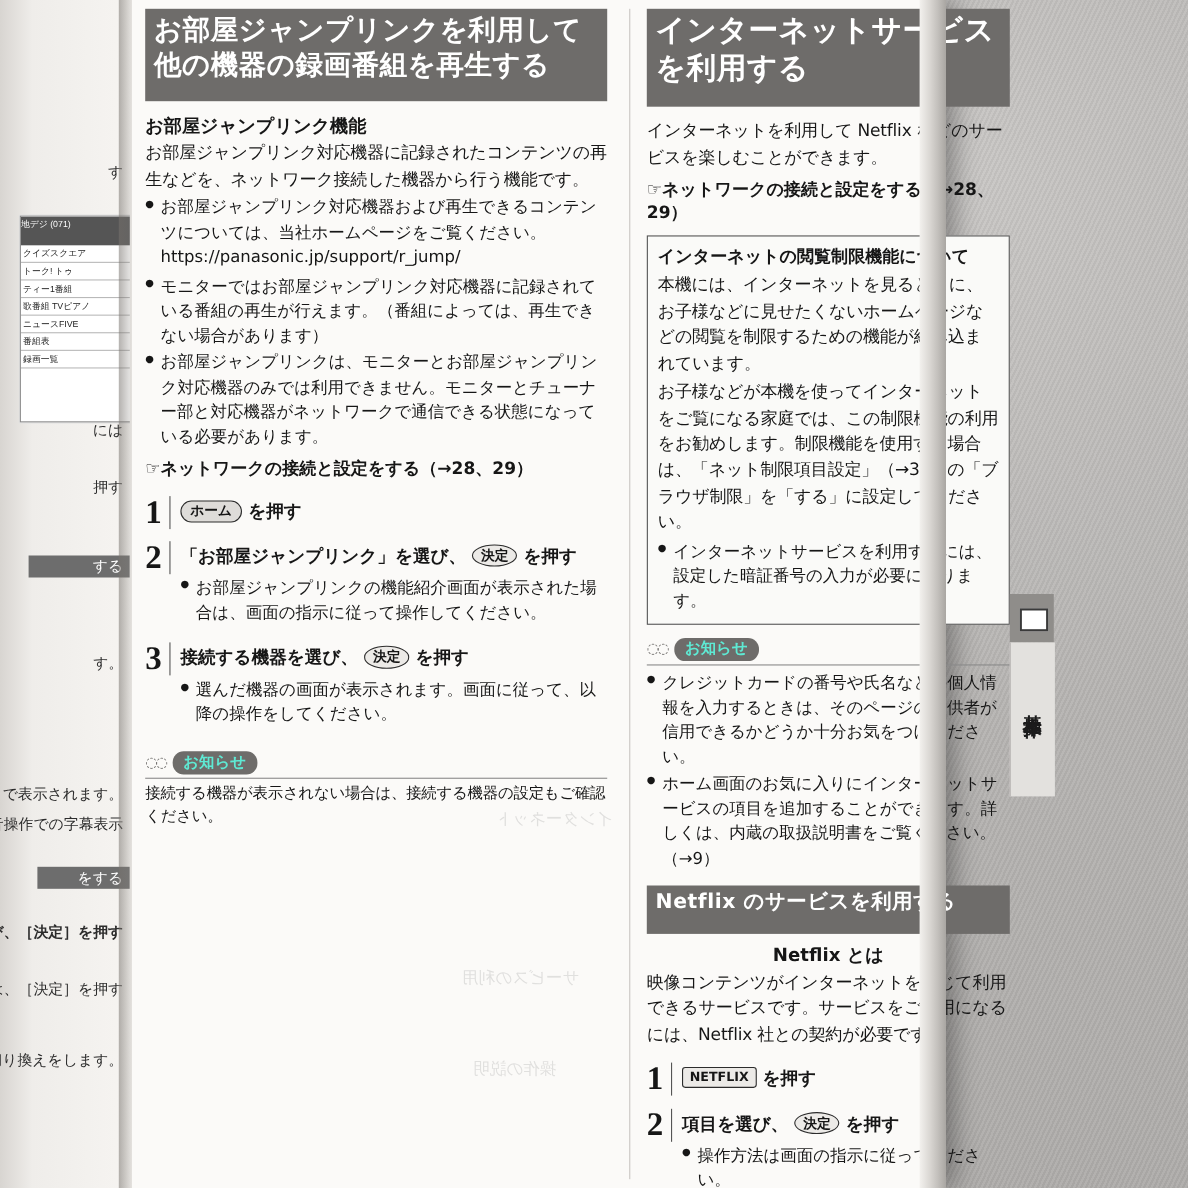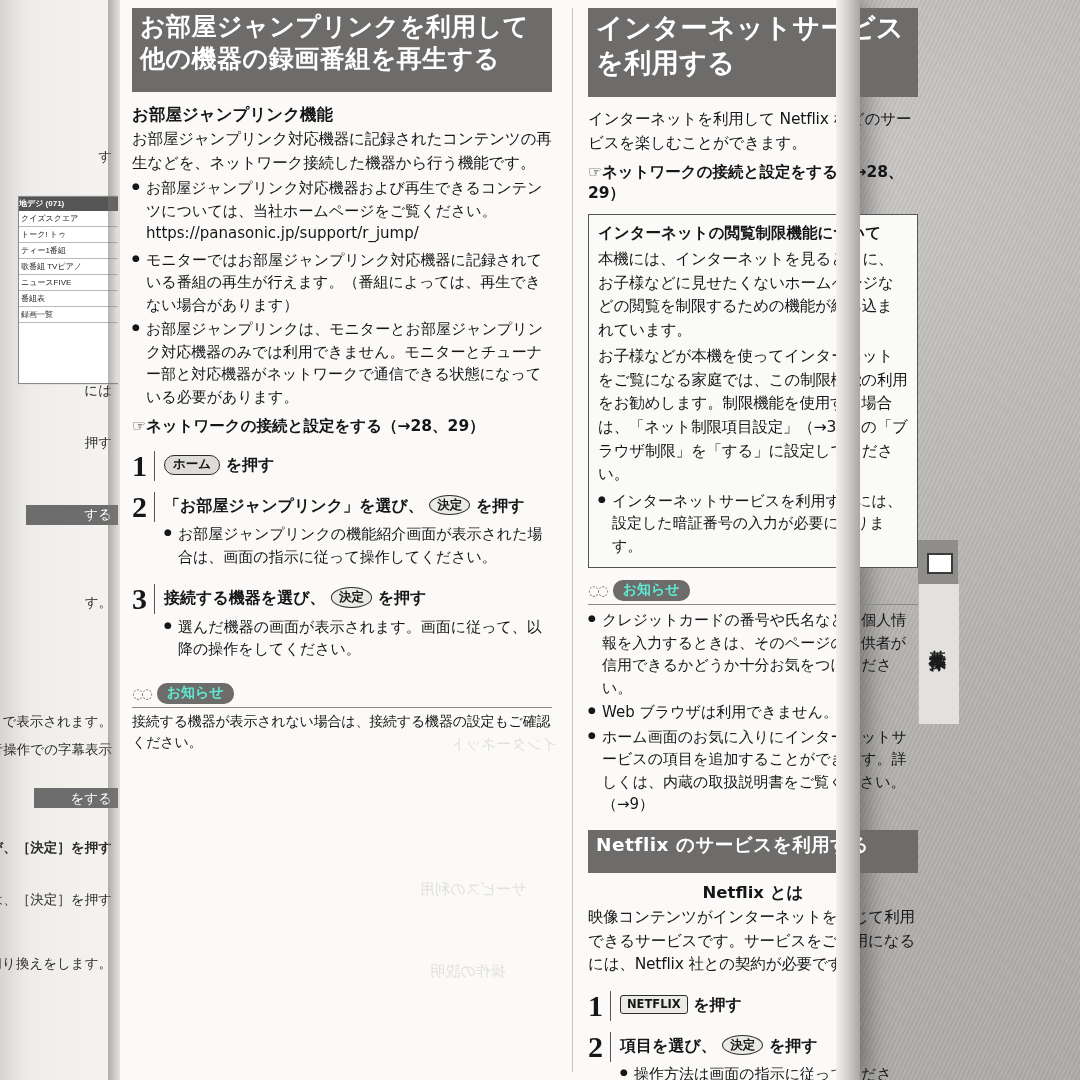--- a/index.html
+++ b/index.html
@@ -39,21 +39,21 @@
   .left-page .lp-bar{
     position:absolute;right:0;height:20px;background:#6d6d6d;
   }
   .lp-screen{
     position:absolute;left:18px;top:196px;width:110px;height:186px;
     background:#fff;border:1px solid #8a8a8a;
     box-shadow:0 0 0 1px #e2e2e2;
     overflow:hidden;
   }
   .lp-screen .row{height:15px;border-bottom:1px solid #b9b9b9;font-size:8px;color:#222;padding-left:2px;line-height:15px;white-space:nowrap;}
-  .lp-screen .hdr{background:#555;color:#fff;font-size:8px;height:14px;line-height:13px;font-weight:bold;}
+  .lp-screen .hdr{background:#555;color:#fff;font-size:8px;height:26px;line-height:13px;}
   
   .gutter{
     position:absolute;left:108px;top:0;width:26px;height:1080px;
     background:linear-gradient(90deg, rgba(120,115,110,.55) 0%, rgba(160,155,150,.20) 45%, rgba(255,255,255,0) 100%);
   }
   
   .page{
     position:absolute;left:120px;top:0;width:740px;height:1080px;
     background:#fbfaf8;
   }
@@ -239,21 +239,20 @@
         <div class="body-t" style="margin-top:3px;">お子様などが本機を使ってインターネットをご覧になる家庭では、この制限機能の利用をお勧めします。制限機能を使用する場合は、「ネット制限項目設定」（→33）の「ブラウザ制限」を「する」に設定してください。</div>
         <div class="bullet" style="margin-top:3px;">インターネットサービスを利用するには、設定した暗証番号の入力が必要になります。</div>
       </div>
 
       <div class="oshirase">
         <span class="dots">◌◌</span>
         <span class="cloudlab">お知らせ</span>
       </div>
       <div class="grayline"></div>
       <div class="bullet" style="margin-top:4px;">クレジットカードの番号や氏名などの個人情報を入力するときは、そのページの提供者が信用できるかどうか十分お気をつけください。</div>
-      <div class="bullet" style="margin-top:2px;">Web ブラウザは利用できません。</div>
       <div class="bullet" style="margin-top:2px;">ホーム画面のお気に入りにインターネットサービスの項目を追加することができます。詳しくは、内蔵の取扱説明書をご覧ください。（→9）</div>
 
       <div class="h-band" style="font-size:18.5px;margin-top:14px;">Netflix のサービスを利用する</div>
 
       <div class="sub-h" style="margin-top:9px;text-align:center;">Netflix とは</div>
       <div class="body-t">映像コンテンツがインターネットを通じて利用できるサービスです。サービスをご利用になるには、Netflix 社との契約が必要です。</div>
 
       <div class="step" style="margin-top:16px;">
         <span class="num">1</span>
         <span class="rule"></span>

